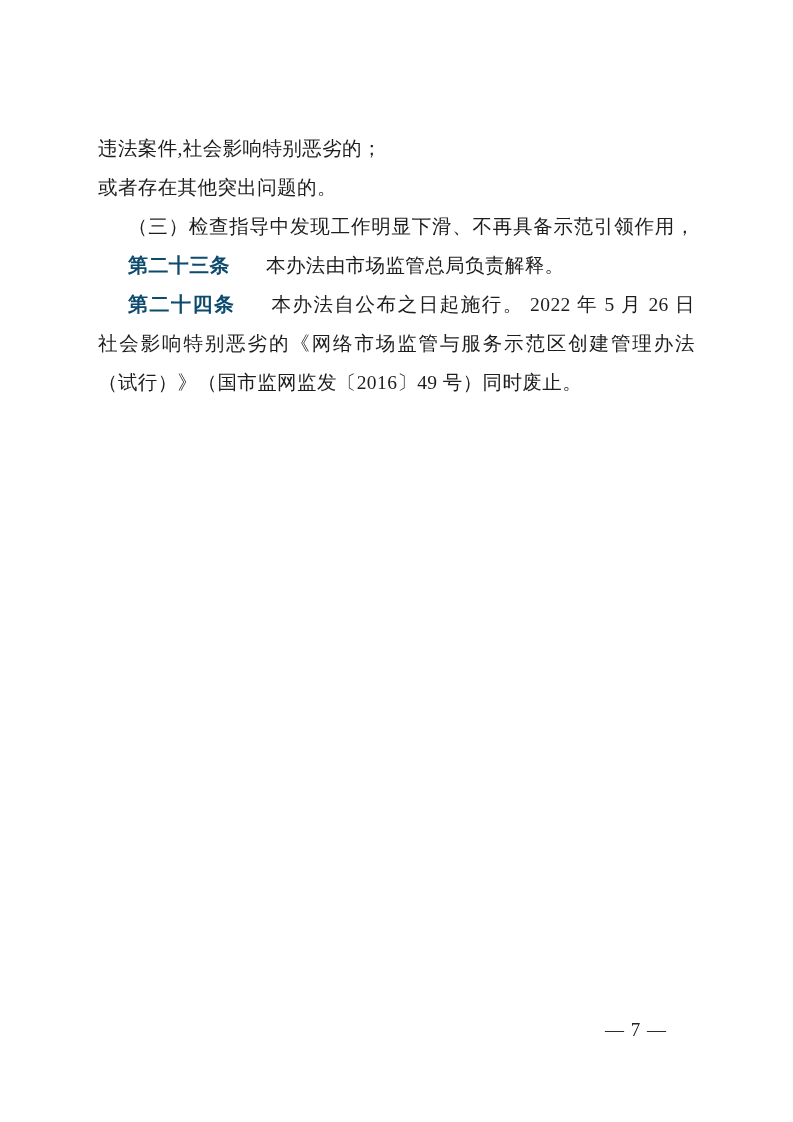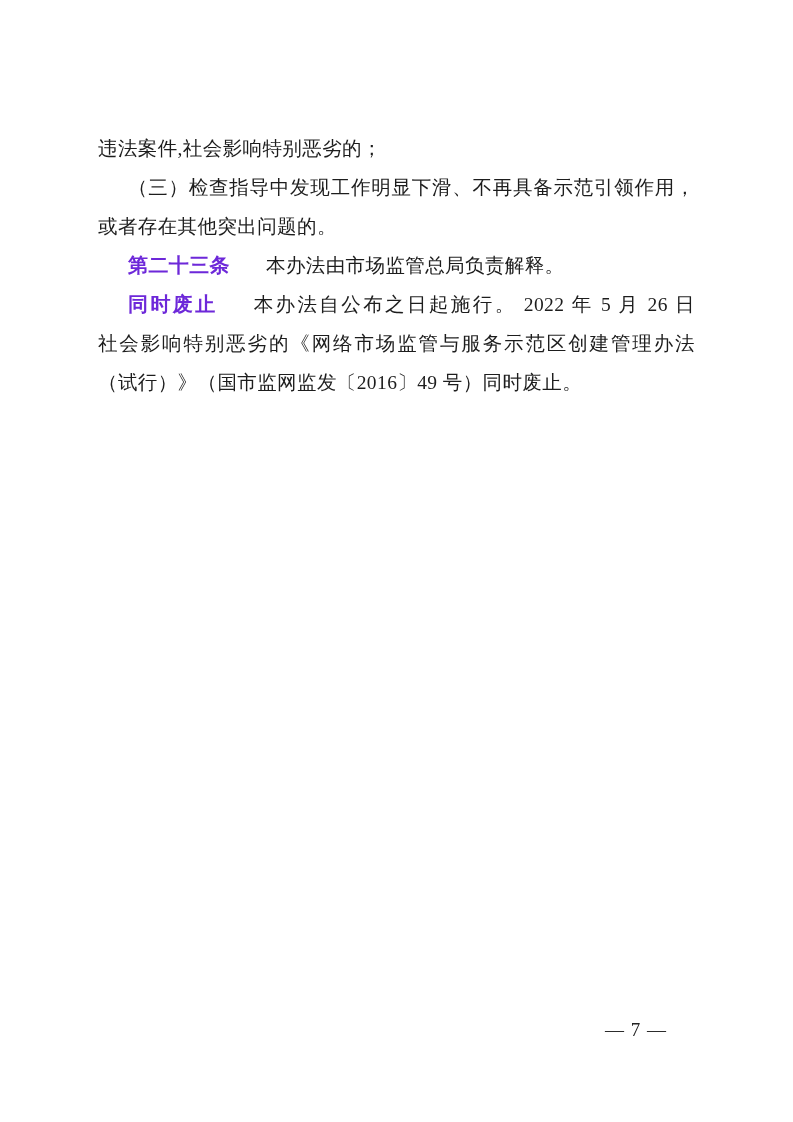--- a/index.html
+++ b/index.html
@@ -36,39 +36,39 @@
   .flush {
     text-align: justify;
     text-align-last: justify;
     text-justify: inter-character;
   }
   .lead {
     font-family: "Liberation Sans", "DejaVu Sans", sans-serif;
     font-weight: 700;
     font-size: 20px;
     margin-right: 36px;
-    color: #6d28d9;
+    color: #0c4a6e;
   }
   .page-number {
     position: absolute;
     top: 1019px;
     right: 126px;
     font-size: 19px;
     line-height: 22px;
     letter-spacing: 1px;
     color: #222222;
   }
 </style>
 </head>
 <body>
 
 <div class="page">
   <div class="content">
       <div class="line"><span>违法案件,社会影响特别恶劣的；</span></div>
+      <div class="line"><span>或者存在其他突出问题的。</span></div>
       <div class="line indent-para flush"><span>（三）检查指导中发现工作明显下滑、不再具备示范引领作用，</span></div>
-      <div class="line"><span>或者存在其他突出问题的。</span></div>
       <div class="line indent-para"><span class="lead">第二十三条</span><span>本办法由市场监管总局负责解释。</span></div>
-      <div class="line indent-para flush"><span class="lead">同时废止</span><span>本办法自公布之日起施行。 2022 年 5 月 26 日</span></div>
+      <div class="line indent-para flush"><span class="lead">第二十四条</span><span>本办法自公布之日起施行。 2022 年 5 月 26 日</span></div>
       <div class="line flush"><span>社会影响特别恶劣的《网络市场监管与服务示范区创建管理办法</span></div>
       <div class="line"><span>（试行）》（国市监网监发〔2016〕49 号）同时废止。</span></div>
     </div>
   <div class="page-number">— 7 —</div>
 </div>
 
 </body></html>

